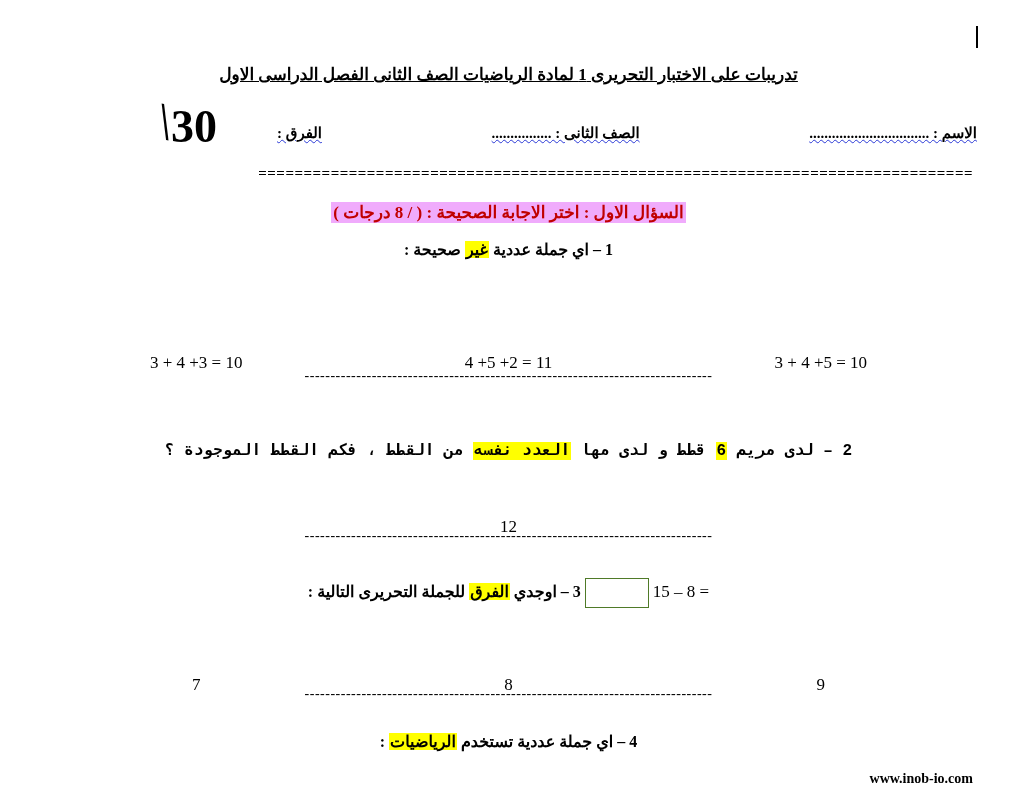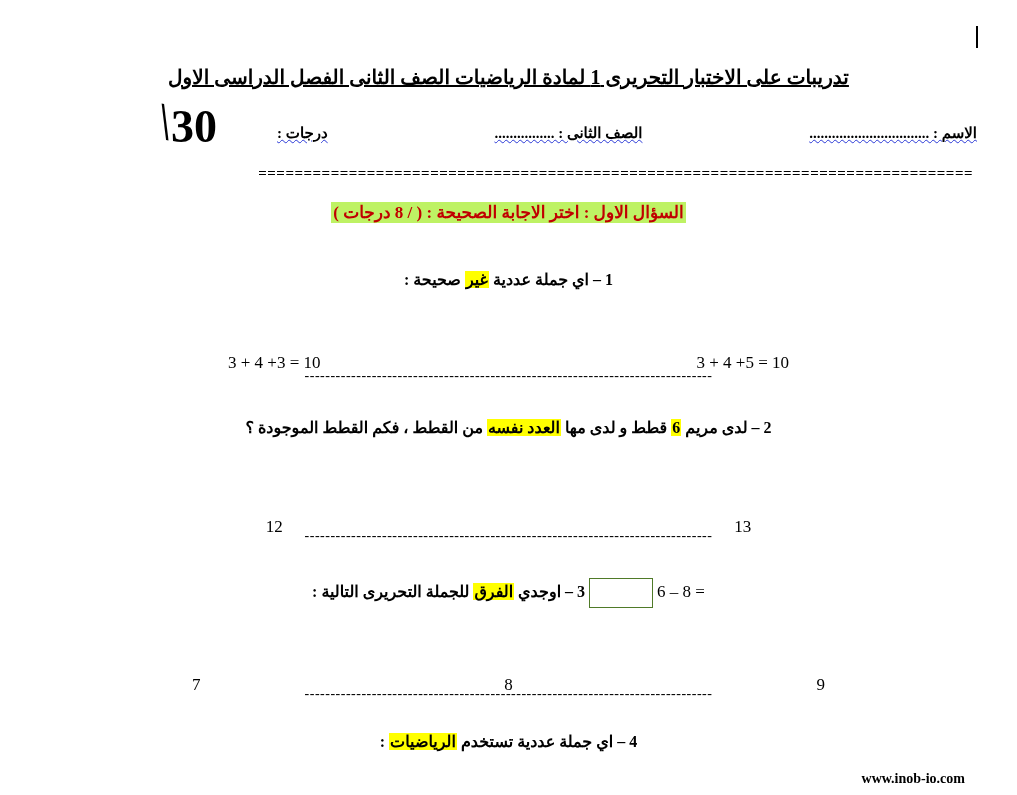--- a/index.html
+++ b/index.html
@@ -27,21 +27,21 @@
     width: 2px;
     height: 22px;
     background: #000;
   }
   .title {
     position: absolute;
     top: 64px;
     right: 86px;
     left: 86px;
     text-align: center;
-    font-size: 20px;
+    font-size: 17px;
     font-weight: bold;
     text-decoration: underline;
     direction: rtl;
     line-height: 1.3;
   }
   .grade-big {
     position: absolute;
     top: 100px;
     right: 800px;
     font-size: 46px;
@@ -94,21 +94,21 @@
   }
   .q-head {
     position: absolute;
     top: 202px;
     right: 0;
     left: 0;
     text-align: center;
     direction: rtl;
   }
   .q-head span {
-    background: #bef264;
+    background: #f0abfc;
     color: #c00000;
     font-size: 17px;
     font-weight: bold;
     padding: 1px 2px;
   }
   .row {
     position: absolute;
     direction: rtl;
     font-size: 16px;
     font-weight: bold;
@@ -164,21 +164,21 @@
     direction: ltr;
     display: inline-block;
     font-family: "Liberation Serif", serif;
     font-weight: normal;
     font-size: 17px;
   }
   .footer {
     position: absolute;
     bottom: 8px;
     left: 0;
-    right: 12px;
+    right: 4px;
     text-align: left;
     padding-left: 4px;
     padding-right: 40px;
     font-size: 14px;
     font-weight: bold;
     font-family: "Liberation Serif", serif;
     direction: ltr;
   }
   .footer-inner { display:inline-block; }
 </style>
@@ -195,50 +195,50 @@
   <div class="grade-slash">\</div>
 
   <div class="info-row">
     <div class="info-item">
       <span class="squiggle">الاسم : ................................</span>
     </div>
     <div class="info-item">
       <span class="squiggle">الصف الثانى : ................</span>
     </div>
     <div class="info-item">
-      <span class="squiggle">درجات :</span>
+      <span class="squiggle">الفرق :</span>
     </div>
   </div>
 
   <div class="dashes-full">===============================================================================</div>
 
   <div class="q-head">
     <span>السؤال الاول : اختر الاجابة الصحيحة : (           /  8 درجات )</span>
   </div>
 
-  <div class="row qtext" style="top:270px;">
+  <div class="row qtext" style="top:240px;">
     <span>1 – اي جملة عددية </span><span class="hl">غير</span><span> صحيحة :</span>
   </div>
   <div class="options" style="top:310px;">
     <div class="opt">3 + 4 +5 = 10</div>
+    <div class="opt">4 +5 +2 = 11</div>
     <div class="opt">3 + 4 +3 = 10</div>
   </div>
   <div class="sep" style="top:368px;">-------------------------------------------------------------------------------</div>
 
-  <div class="row qtext" style="top:418px;">
+  <div class="row qtext" style="top:440px;font-family:Liberation Mono, monospace;">
     <span>2 – لدى مريم </span><span class="hl">6</span><span> قطط و لدى مها </span><span class="hl">العدد نفسه</span><span> من القطط ، فكم القطط الموجودة ؟</span>
   </div>
   <div class="options" style="top:474px;">
-    <div class="opt">13</div>
     <div class="opt">12</div>
   </div>
   <div class="sep" style="top:528px;">-------------------------------------------------------------------------------</div>
 
   <div class="row qtext" style="top:578px;">
-    <span class="eq-inline">6 – 8 =</span>
+    <span class="eq-inline">15 – 8 =</span>
     <span class="answer-box"></span>
     <span>3 – اوجدي </span><span class="hl">الفرق</span><span> للجملة التحريرى التالية :</span>
   </div>
   <div class="options" style="top:632px;">
     <div class="opt">9</div>
     <div class="opt">8</div>
     <div class="opt">7</div>
   </div>
   <div class="sep" style="top:686px;">-------------------------------------------------------------------------------</div>
 

